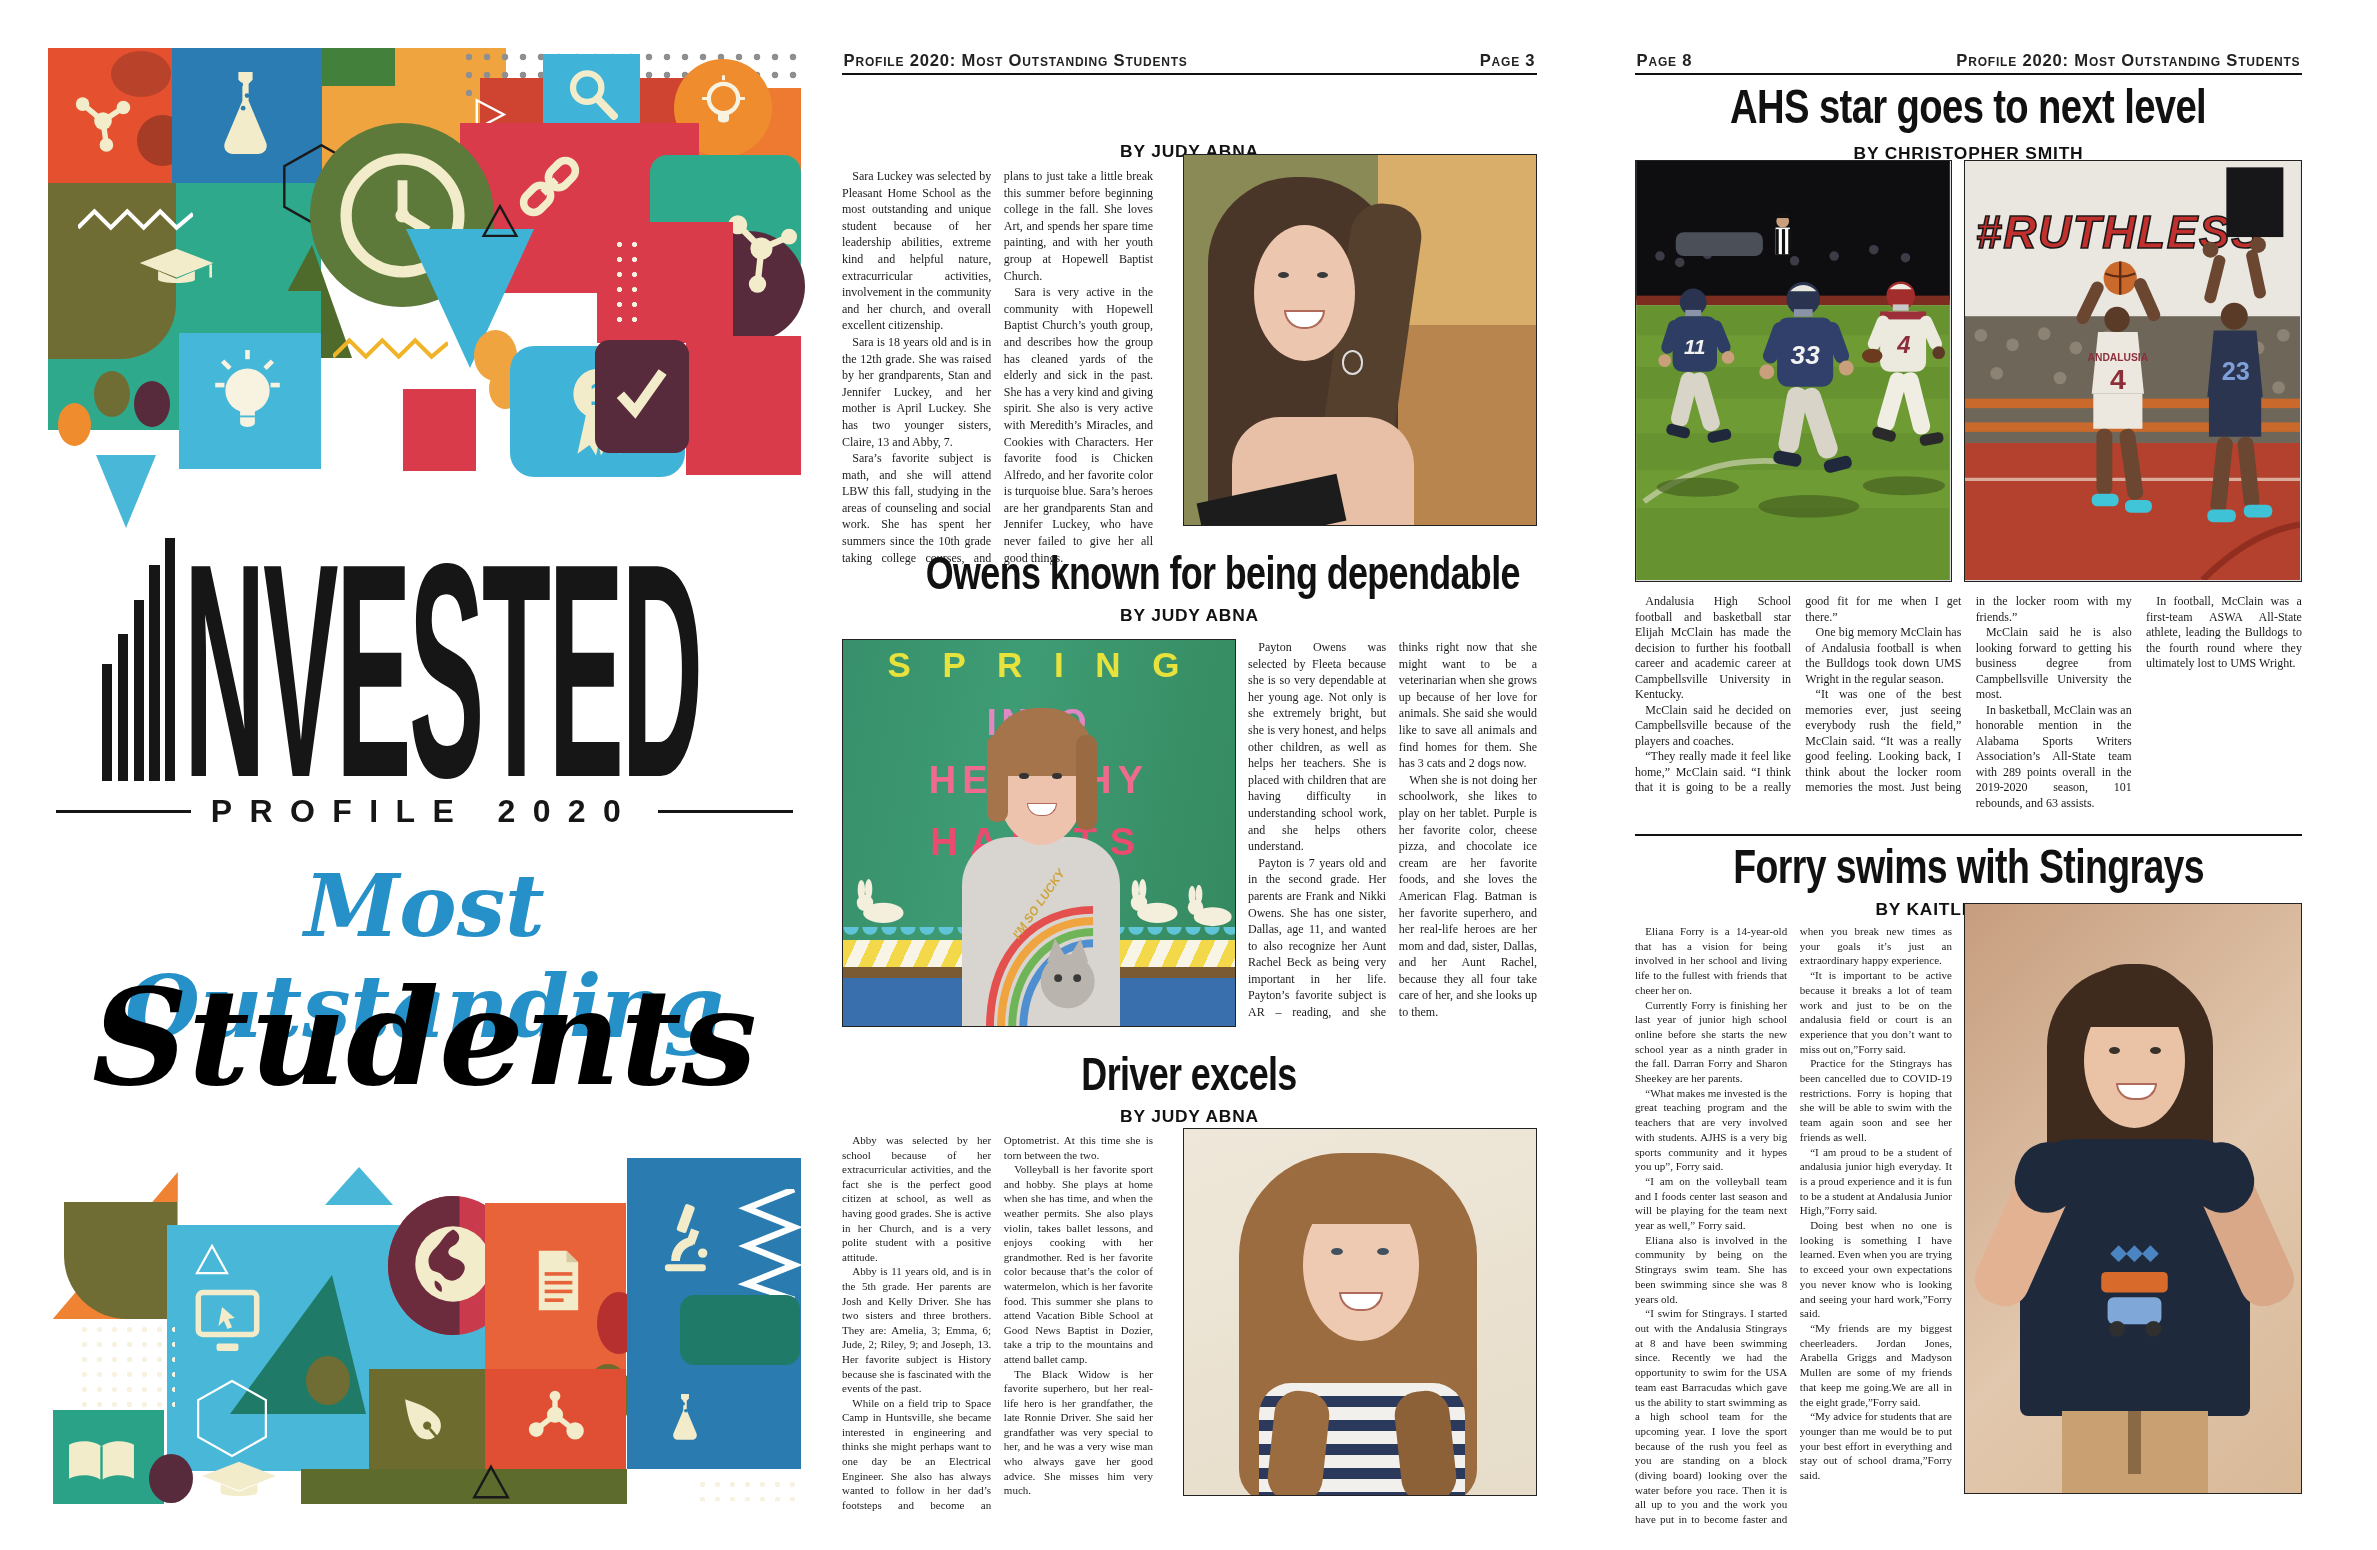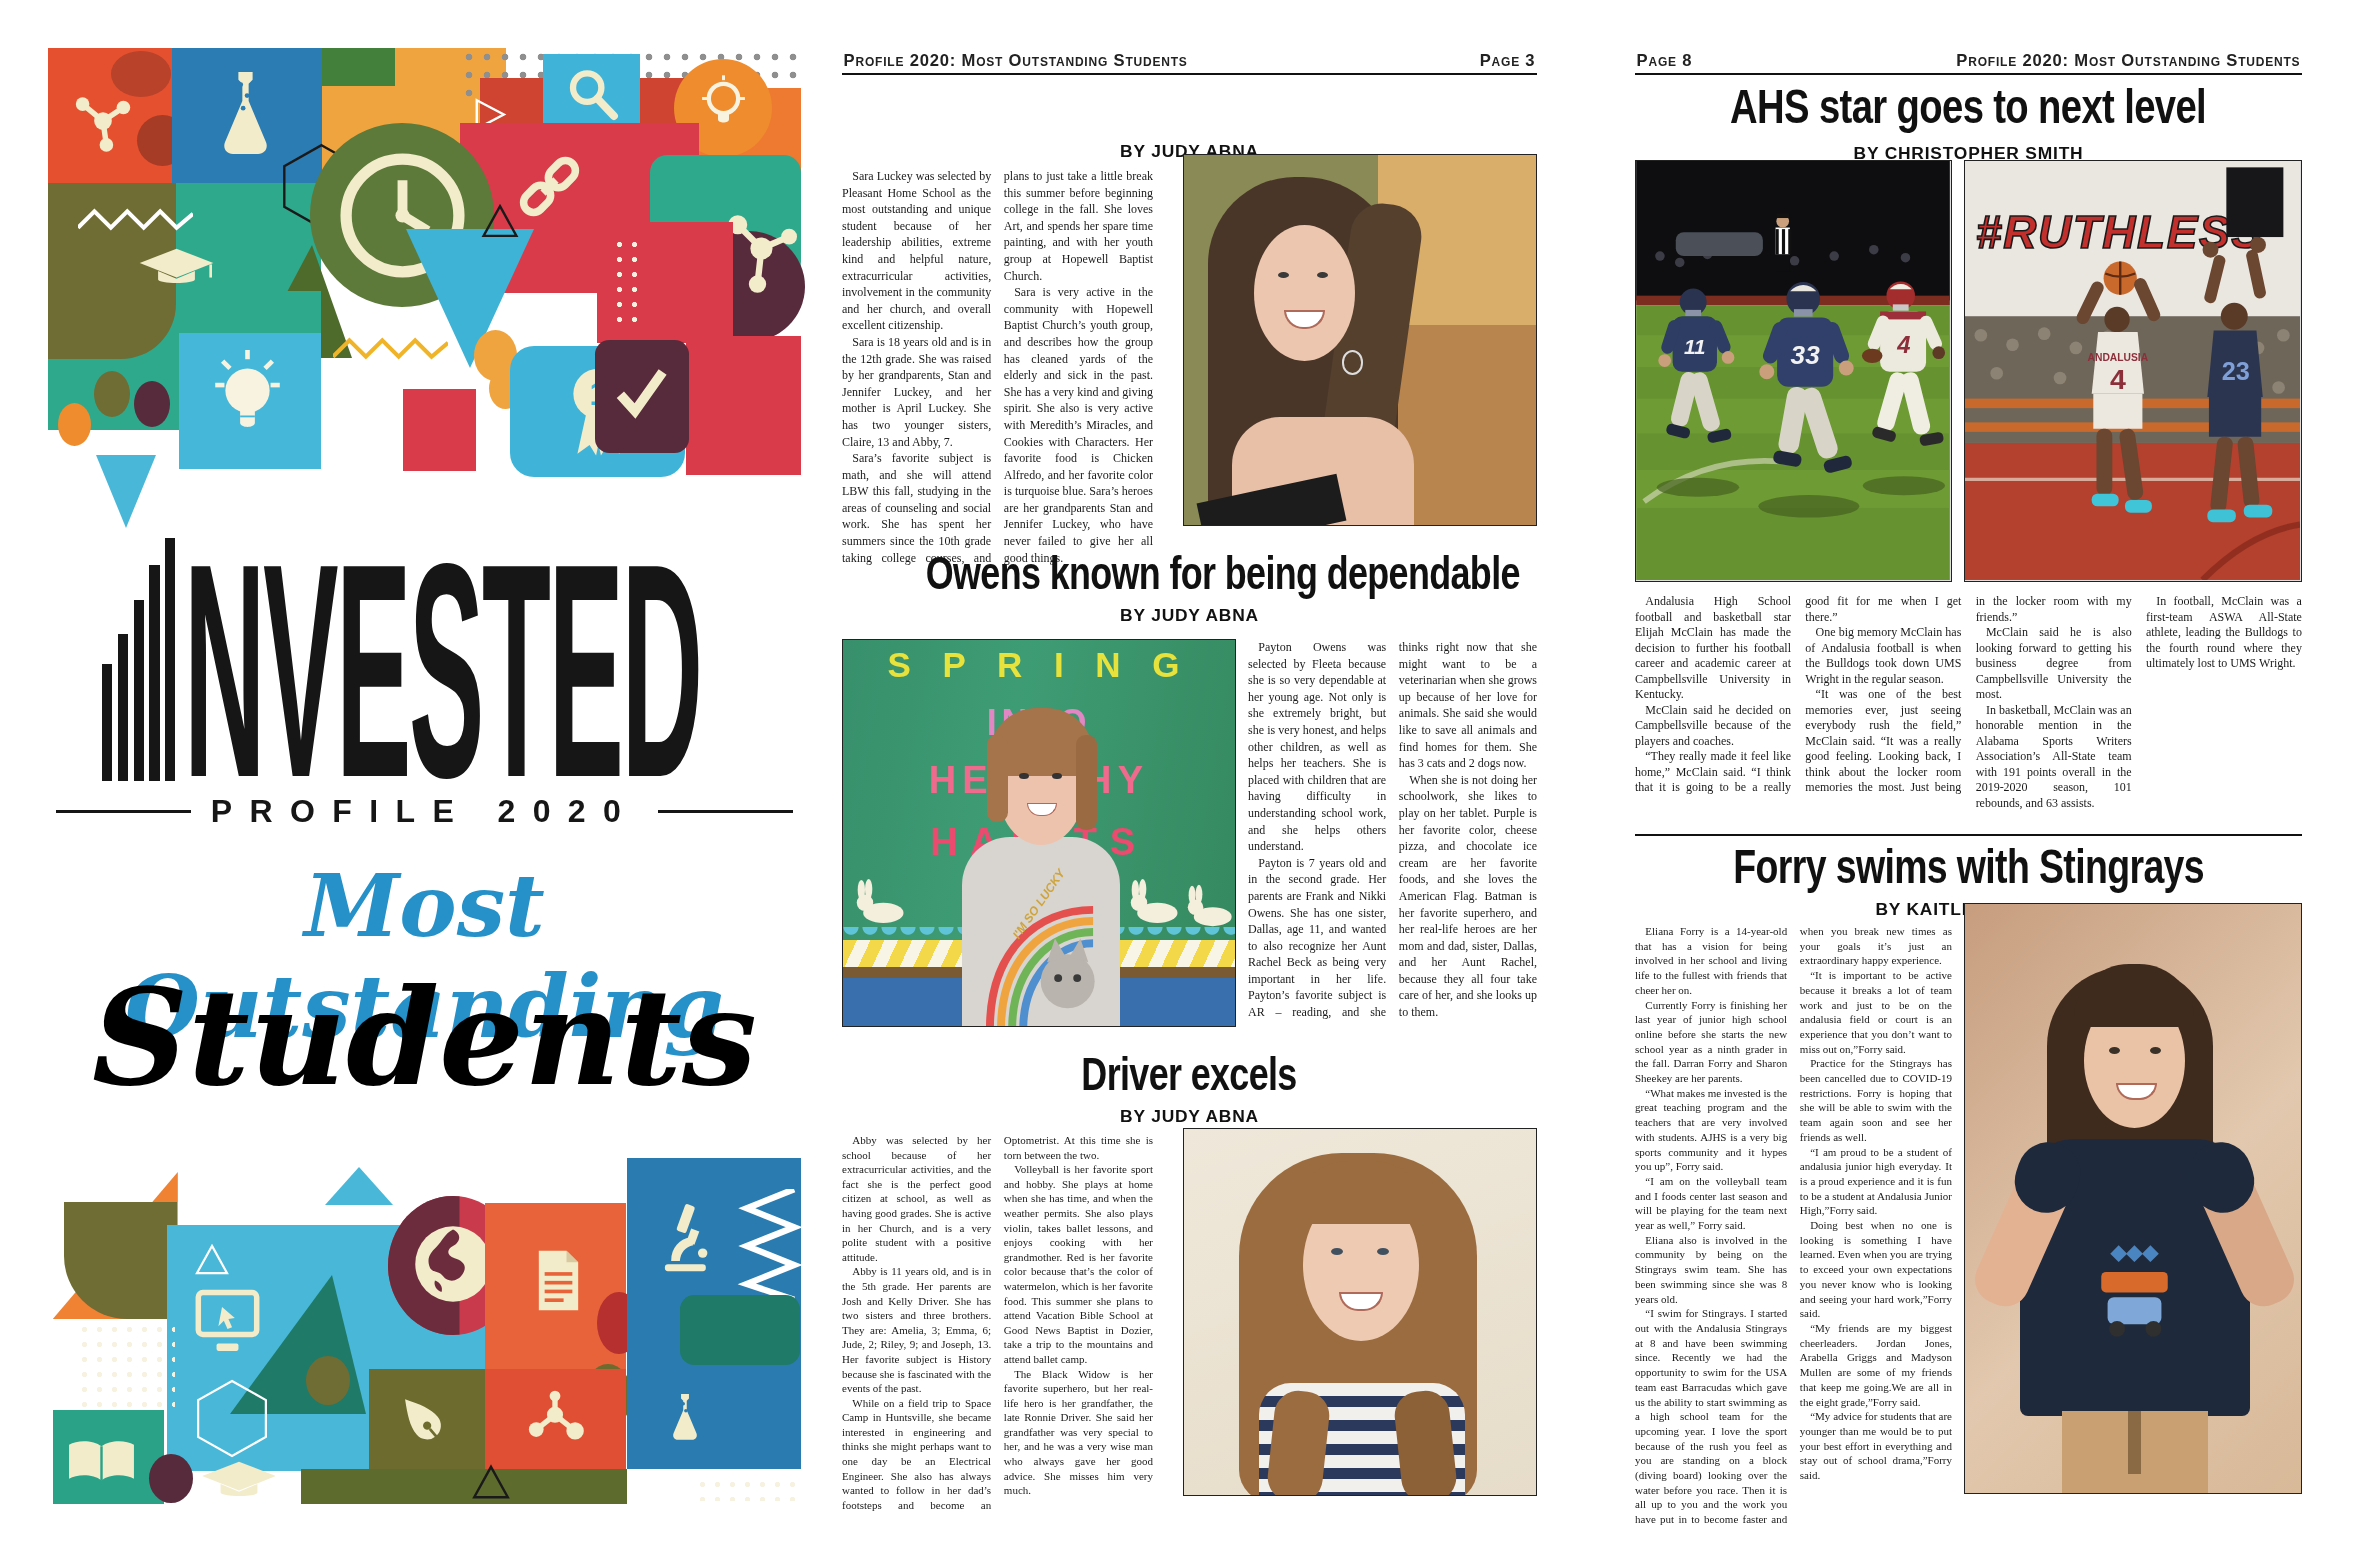--- a/index.html
+++ b/index.html
@@ -574,21 +574,21 @@
       </svg>
     </div>
 
     <div class="bodytext cols4" style="left:0;top:545px;width:667px;height:228px;font-size:12px;line-height:15.5px;">
         <p>Andalusia High School football and basketball star Elijah McClain has made the decision to further his football career and academic career at Campbellsville University in Kentucky.</p>
         <p>McClain said he decided on Campbellsville because of the players and coaches.</p>
         <p>“They really made it feel like home,” McClain said. “I think that it is going to be a really good fit for me when I get there.”</p>
         <p>One big memory McClain has of Andalusia football is when the Bulldogs took down UMS Wright in the regular season.</p>
         <p>“It was one of the best memories ever, just seeing everybody rush the field,” McClain said. “It was a really good feeling. Looking back, I think about the locker room memories the most. Just being in the locker room with my friends.”</p>
         <p>McClain said he is also looking forward to getting his business degree from Campbellsville University the most.</p>
-        <p>In basketball, McClain was an honorable mention in the Alabama Sports Writers Association’s All-State team with 191 points overall in the 2019-2020 season, 101 rebounds, and 63 assists.</p>
+        <p>In basketball, McClain was an honorable mention in the Alabama Sports Writers Association’s All-State team with 289 points overall in the 2019-2020 season, 101 rebounds, and 63 assists.</p>
         <p>In football, McClain was a first-team ASWA All-State athlete, leading the Bulldogs to the fourth round where they ultimately lost to UMS Wright.</p>
       </div>
 
     <div class="divider" style="top:785px;"></div>
 
     <h2 class="headline" style="top:794px;font-size:48px;margin:0;"><span class="cx">Forry swims with Stingrays</span></h2>
     <div class="byline" style="top:850px;">BY KAITLIN HOLLEY</div>
 
     <div class="bodytext cols2" style="left:0;top:875px;width:317px;height:605px;font-size:11px;line-height:14.7px;">
         <p>Eliana Forry is a  14-year-old that has a vision for being involved in her school and living life to the fullest with friends that cheer her on.</p>

